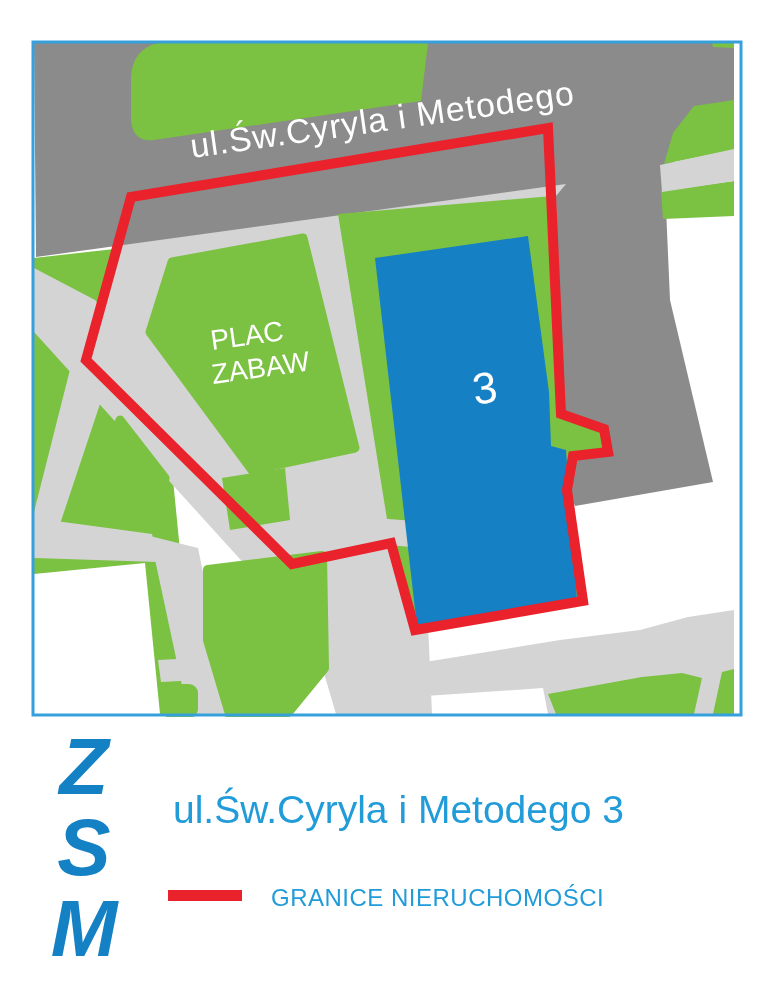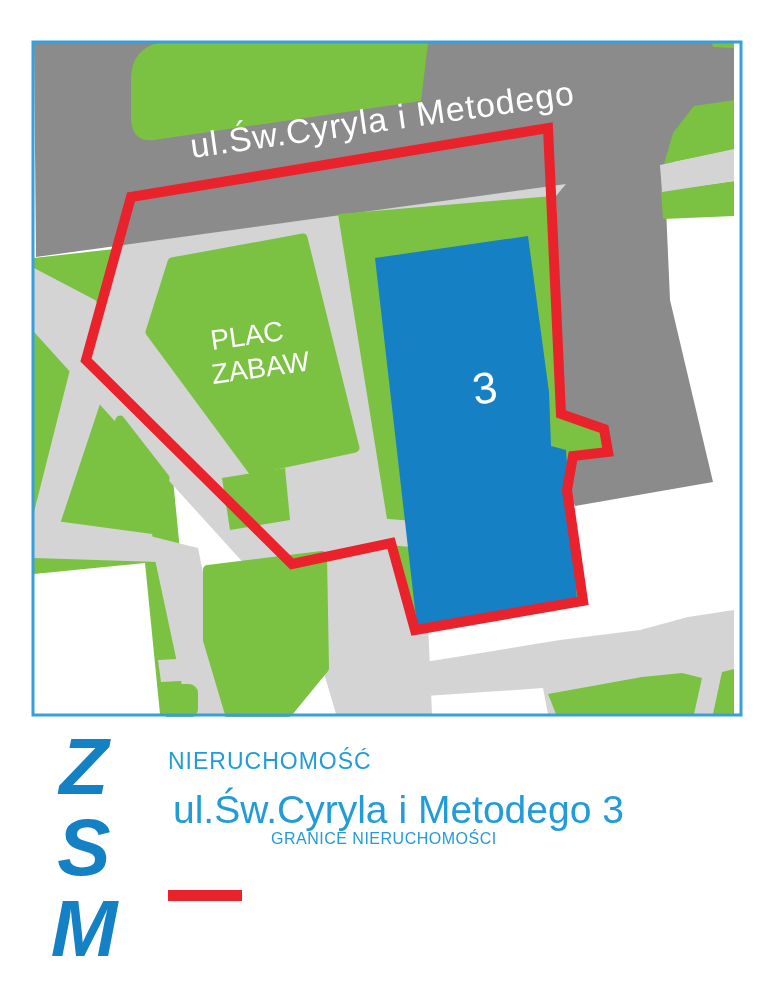--- a/index.html
+++ b/index.html
@@ -5,21 +5,21 @@
   html,body{margin:0;padding:0;background:#fff;width:768px;height:994px;position:relative;
     font-family:"Liberation Sans", sans-serif;}
   #stage{position:relative;width:768px;height:994px;overflow:hidden;background:var(--c-background);}
   #map-svg{position:absolute;left:31px;top:40px;}
   .footer{position:absolute;}
   .zsm{left:34px;top:726px;width:100px;text-align:center;color:var(--c-zsm_blue);
     font-weight:bold;font-style:italic;font-size:80px;line-height:81px;white-space:pre-line;}
   .label-small{left:168px;top:748px;color:var(--c-text_blue);font-size:23px;letter-spacing:1px;}
   .label-big{left:173px;top:788px;color:var(--c-text_blue);font-size:39px;}
   .legend-bar{left:168px;top:890px;width:74px;height:11px;background:var(--c-red);}
-  .legend-text{left:271px;top:830px;color:var(--c-text_blue);font-size:16px;letter-spacing:0.5px;}
+  .legend-text{left:271px;top:884px;color:var(--c-text_blue);font-size:24px;letter-spacing:0.5px;}
   svg text{font-family:"Liberation Sans", sans-serif;}
 </style>
 </head>
 <body>
 
 <div id="stage">
 
   <svg id="map-svg" width="712" height="677" viewBox="31 40 712 677" xmlns="http://www.w3.org/2000/svg">
 
     <rect x="31" y="40" width="712" height="677" fill="#FFFFFF"></rect>
@@ -77,20 +77,19 @@
     <text x="212" y="350" font-size="28" transform="rotate(-8 212 350)" fill="#FFFFFF">PLAC</text>
     <text x="213" y="384" font-size="28" transform="rotate(-8 213 384)" fill="#FFFFFF">ZABAW</text>
 
     <text x="487" y="403" text-anchor="middle" font-size="44" transform="rotate(-8 487 403)" fill="#FFFFFF">3</text>
   </svg>
 
   <div class="footer zsm">Z
 S
 M</div>
 
-  <div class="footer label-small">NIERUCHOMOŚĆ</div>
 
   <div class="footer label-big">ul.Św.Cyryla i Metodego 3</div>
 
   <div class="footer legend-bar"></div>
 
   <div class="footer legend-text">GRANICE NIERUCHOMOŚCI</div>
 </div>
 
 </body></html>

